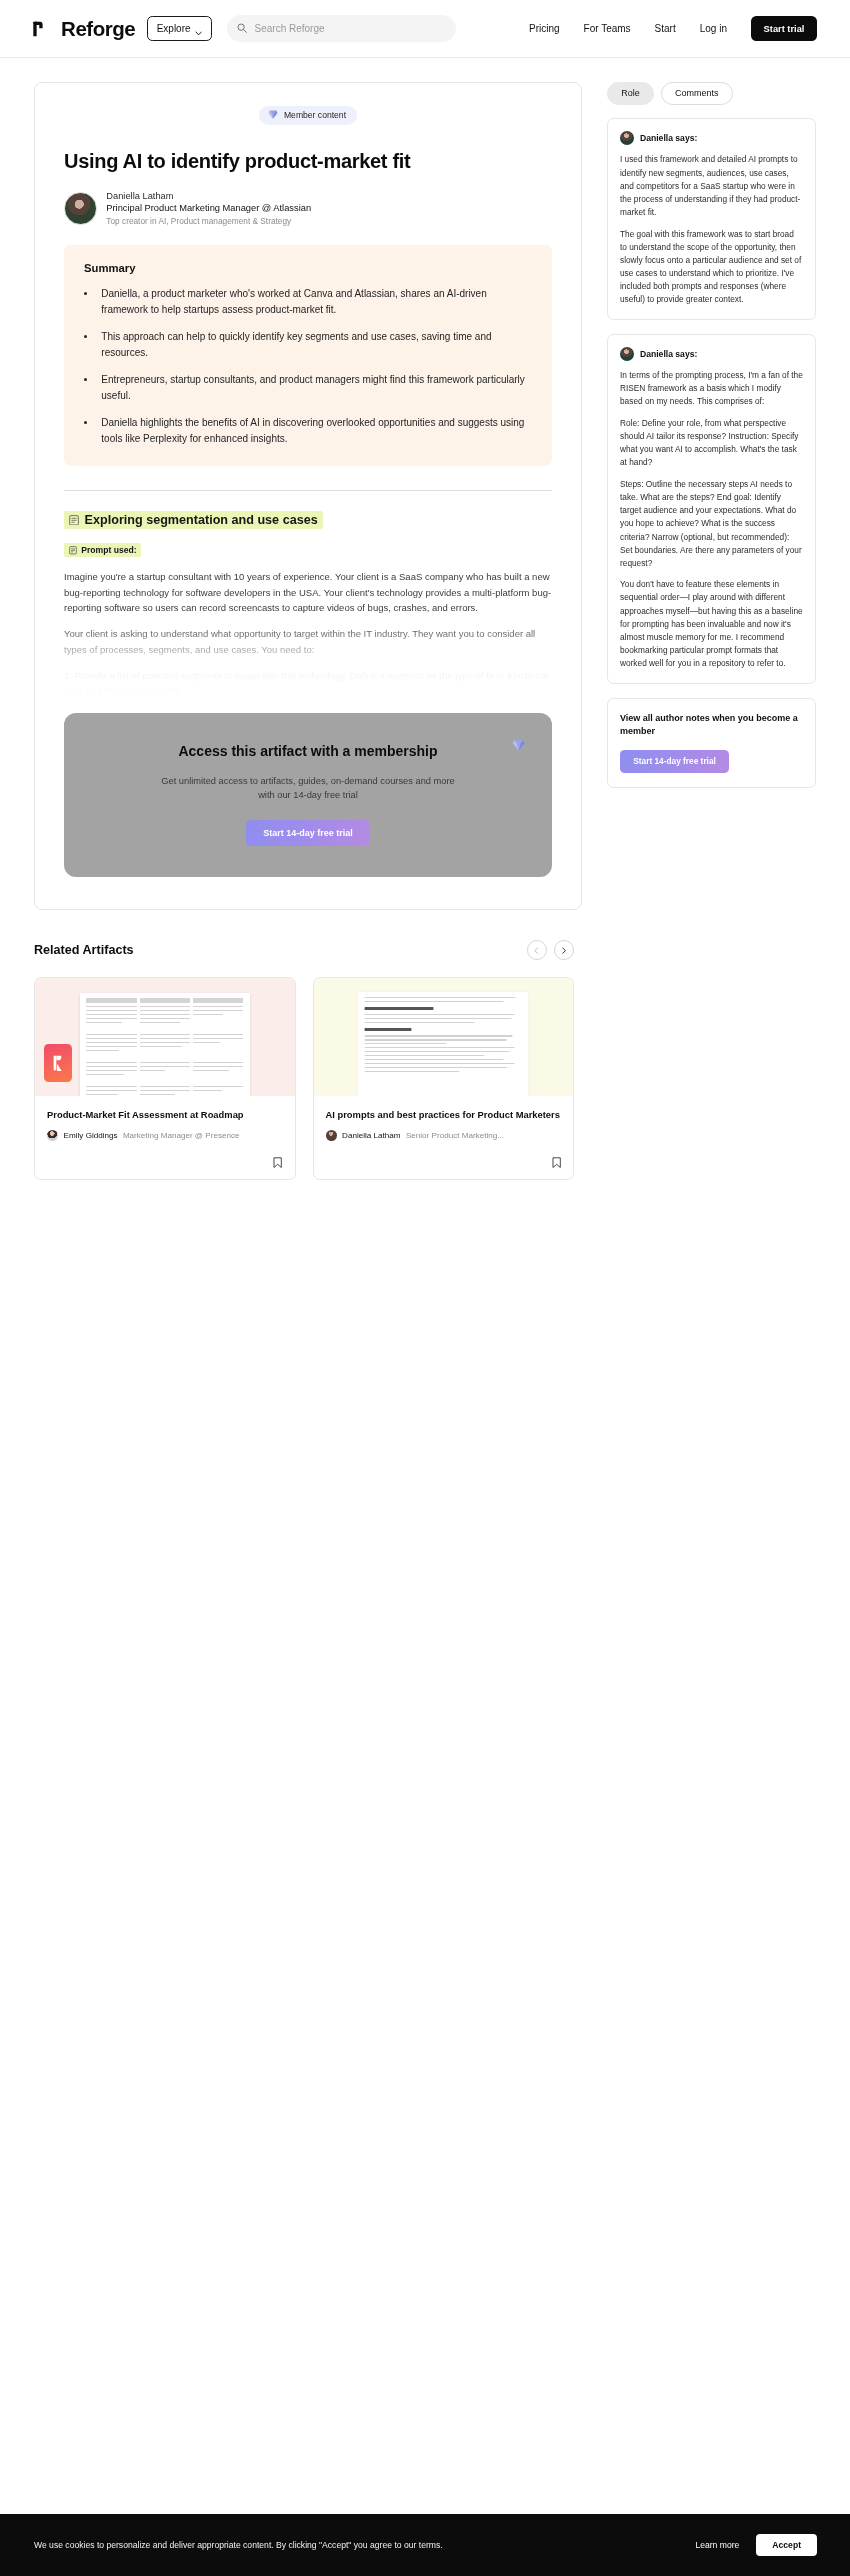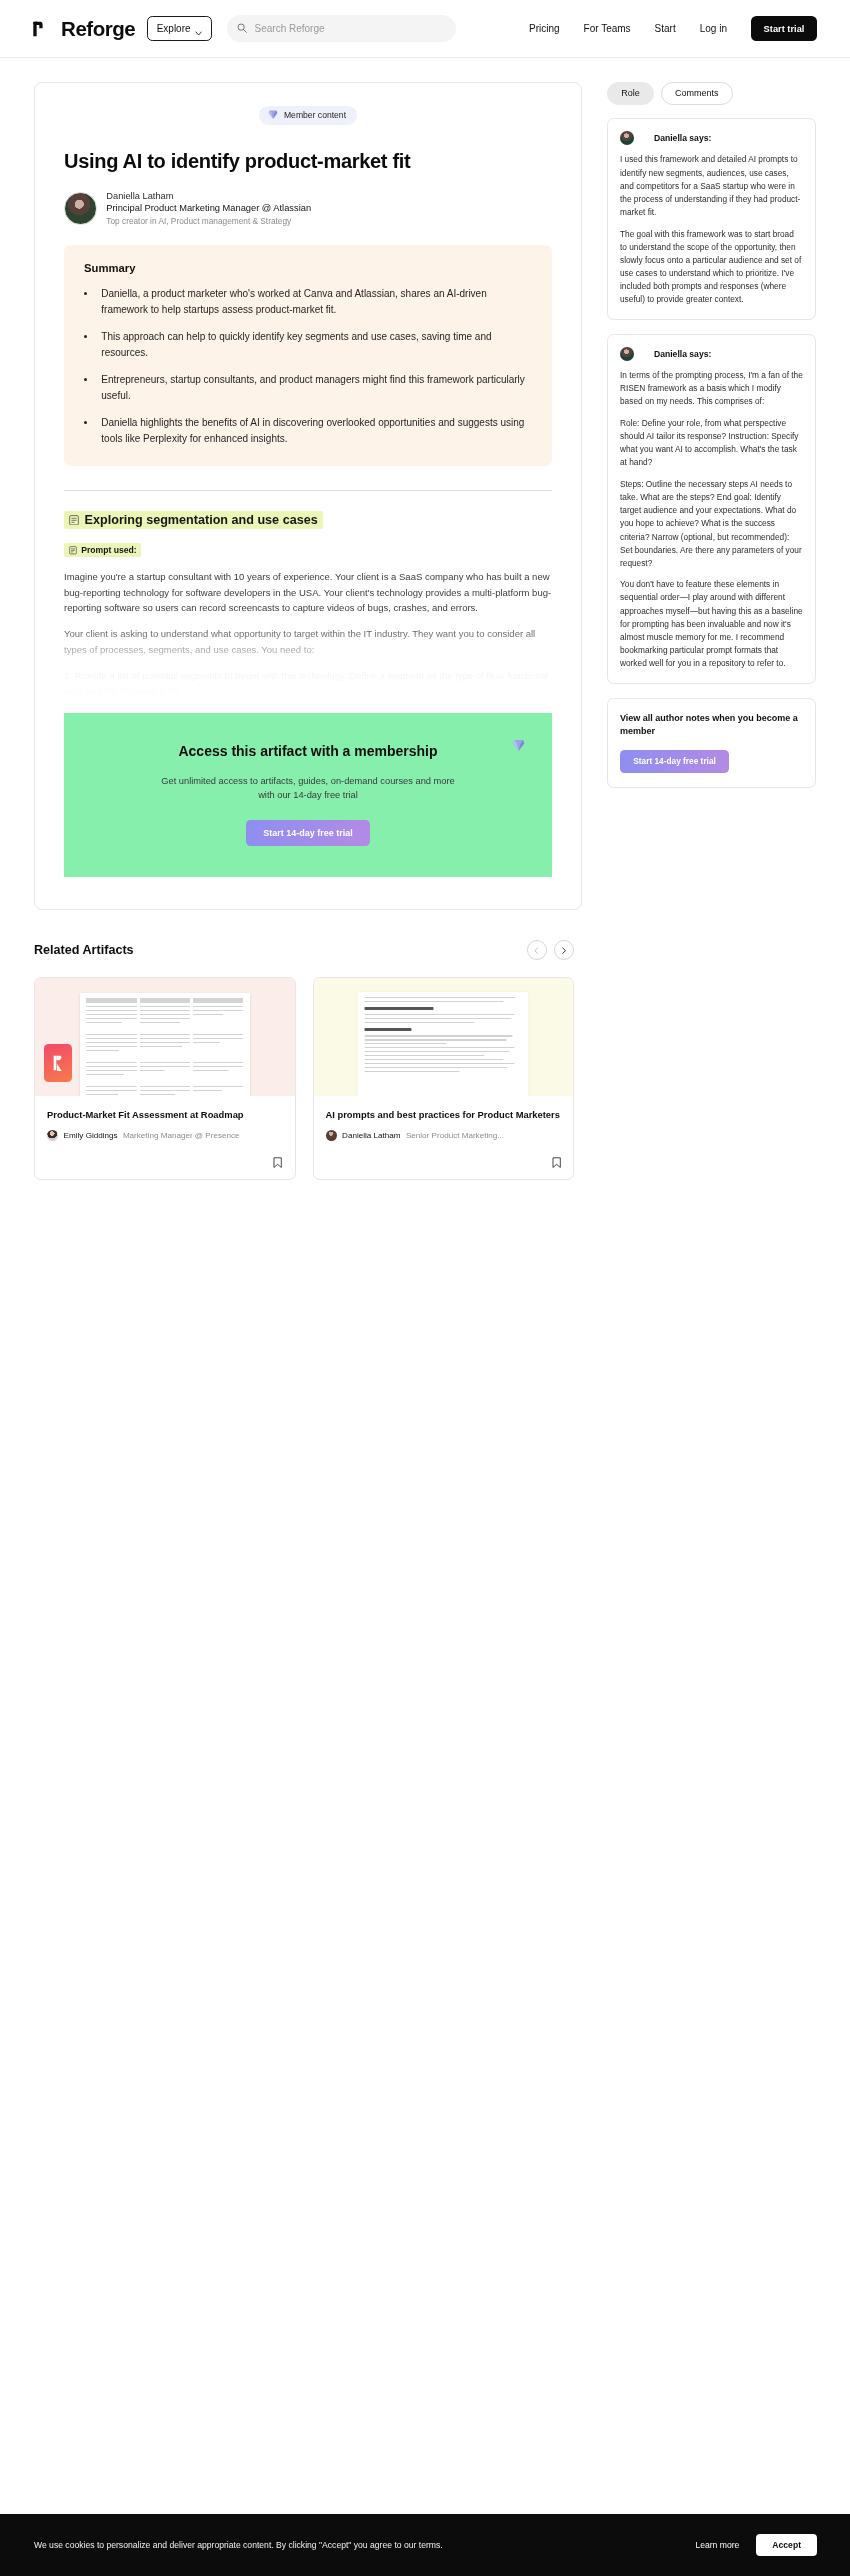--- a/index.html
+++ b/index.html
@@ -140,22 +140,22 @@
   }
   .fade-mask {
     position: absolute; left: 0; right: 0; bottom: 0; height: 78px;
     background: linear-gradient(to bottom, rgba(255,255,255,0) 0%, rgba(255,255,255,0.93) 62%, #fff 100%);
     pointer-events: none;
   }
 
   
   .paywall {
     margin-top: 14px;
-    background: #86efac;
-    border-radius: 0;
+    background: #a3a3a3;
+    border-radius: 12px;
     padding: 29px 26.5px 30.5px 26.5px;
     text-align: center;
     position: relative;
   }
   .paywall-gem { position: absolute; right: 26.5px; top: 26.5px; width: 13.3px; height: 12.6px; }
   .paywall-title {
     font-size: 14px; font-weight: 700; color: #0d0d0d;
     line-height: 1.4; max-width: 285px; margin: 0 auto;
   }
   .paywall-sub {
@@ -178,21 +178,21 @@
     cursor: pointer; font-family: "Liberation Sans", sans-serif;
   }
   .tab.active { background: #e9e9e9; border: 0.7px solid #e9e9e9; color: #111; }
   .tab.idle { background: #fff; border: 0.7px solid #dcdcdc; color: #111; }
 
   .note-card {
     margin-top: 13.3px;
     border: 0.7px solid #e6e6e6; border-radius: 6.6px;
     background: #fff; padding: 12px 12px 13.3px 12px;
   }
-  .note-head { display: flex; align-items: center; gap: 20px; }
+  .note-head { display: flex; align-items: center; gap: 6px; }
   .avatar-sm {
     width: 14px; height: 14px; border-radius: 50%; flex: none;
     background: radial-gradient(circle at 46% 34%, #cdb0a0 0 20%, #55413a 21% 46%, #1d4336 47% 100%);
   }
   .note-author { font-size: 8.6px; font-weight: 700; color: #0f0f0f; }
   .note-card p { font-size: 8.3px; line-height: 1.58; color: #2c2c2c; margin-top: 8.6px; }
 
   .upsell-card {
     margin-top: 13.3px;
     border: 0.7px solid #e6e6e6; border-radius: 6.6px;

